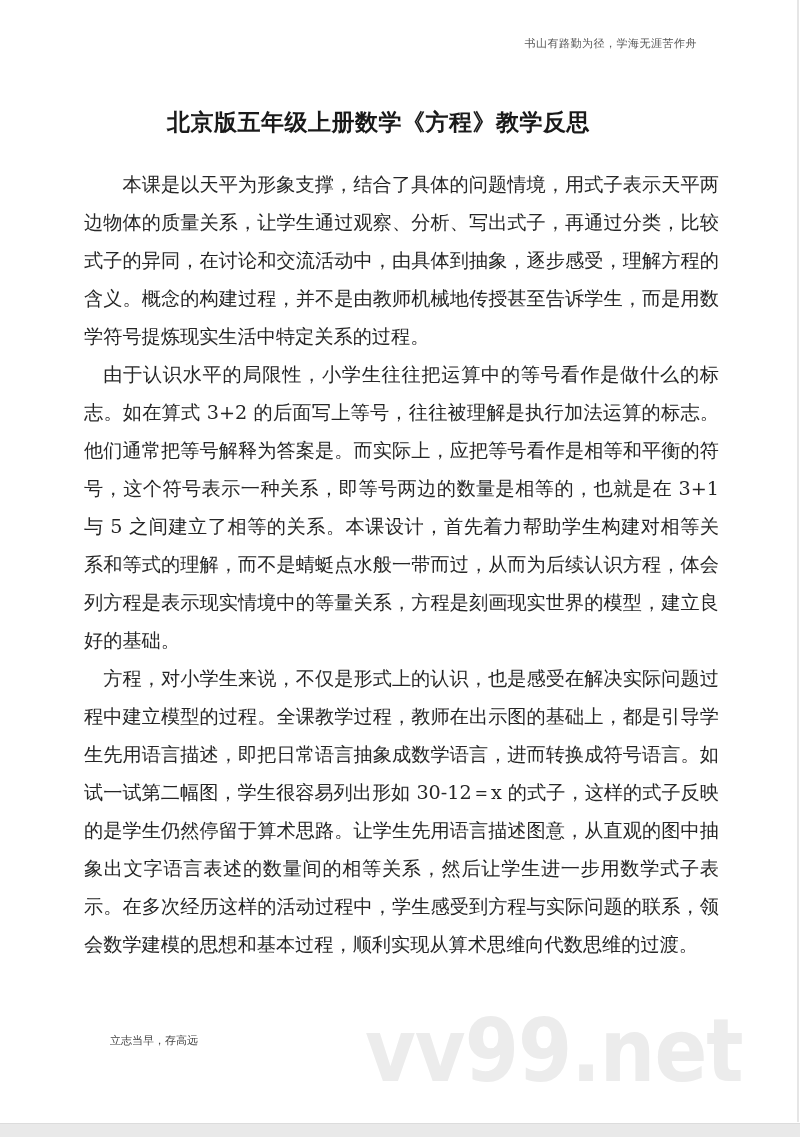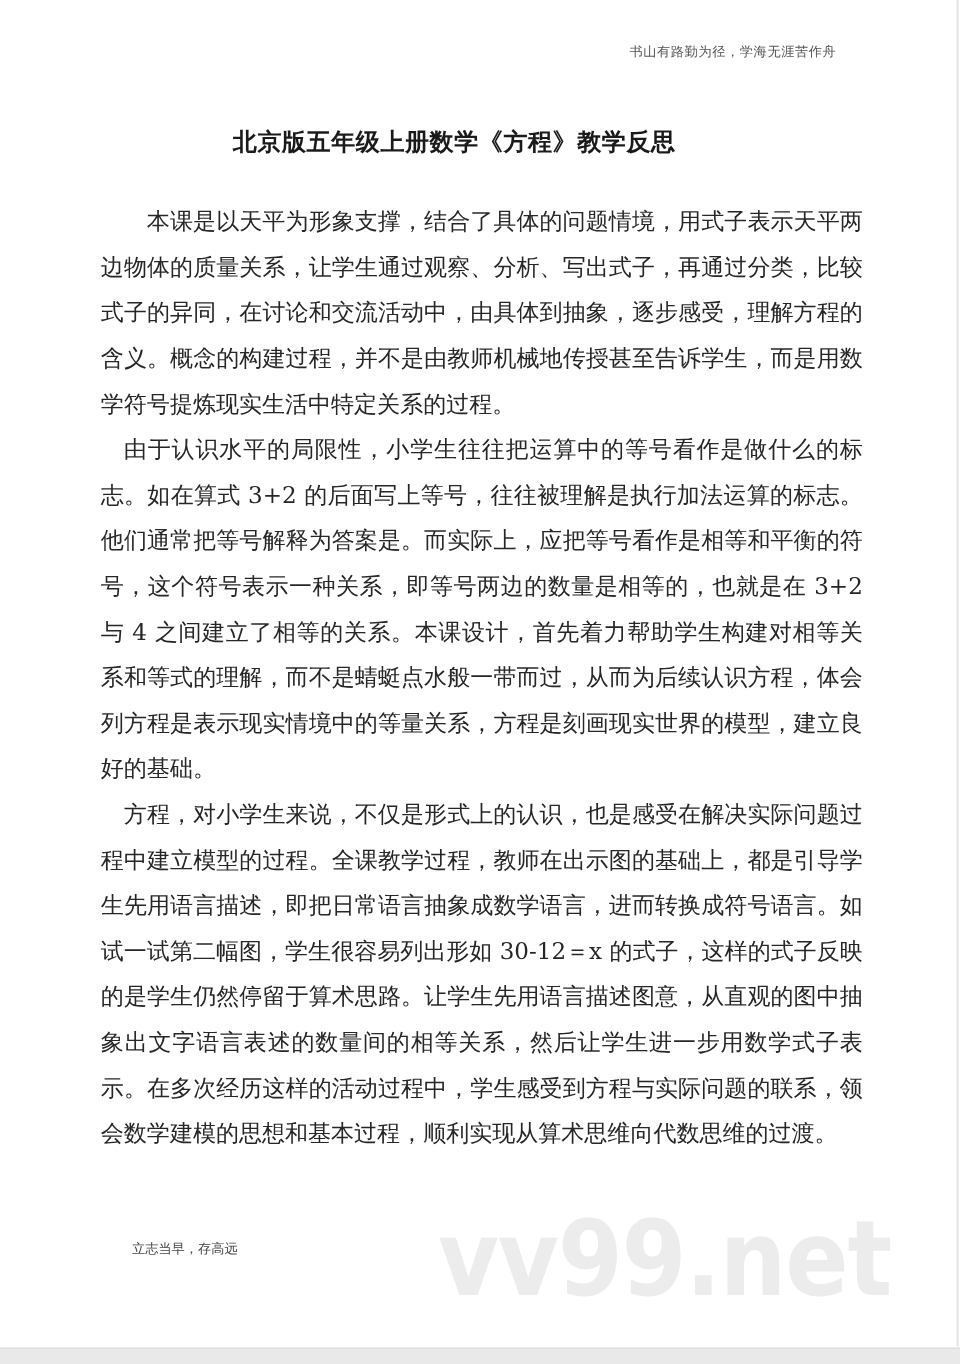--- a/index.html
+++ b/index.html
@@ -43,21 +43,21 @@
     font-family: Liberation Mono, monospace;
   }
   .title {
     position: absolute;
     top: 92px;
     left: 0;
     width: 757px;
     text-align: center;
     font-family: "DejaVu Sans", "Liberation Sans", sans-serif;
     font-weight: bold;
-    font-size: 20px;
+    font-size: 23px;
     color: #1a1a1a;
     letter-spacing: 0.5px;
   }
   .body-text {
     position: absolute;
     top: 166px;
     left: 84px;
     width: 635px;
     font-size: 19.2px;
     line-height: 38px;
@@ -93,21 +93,21 @@
 </head>
 <body>
 
 <div class="page">
   <div class="header-motto">书山有路勤为径，学海无涯苦作舟</div>
 
   <h1 class="title">北京版五年级上册数学《方程》教学反思</h1>
 
   <div class="body-text">
     <p class="p1">本课是以天平为形象支撑，结合了具体的问题情境，用式子表示天平两边物体的质量关系，让学生通过观察、分析、写出式子，再通过分类，比较式子的异同，在讨论和交流活动中，由具体到抽象，逐步感受，理解方程的含义。概念的构建过程，并不是由教师机械地传授甚至告诉学生，而是用数学符号提炼现实生活中特定关系的过程。</p>
-    <p class="p2">由于认识水平的局限性，小学生往往把运算中的等号看作是做什么的标志。如在算式 3+2 的后面写上等号，往往被理解是执行加法运算的标志。他们通常把等号解释为答案是。而实际上，应把等号看作是相等和平衡的符号，这个符号表示一种关系，即等号两边的数量是相等的，也就是在 3+2 与 4 之间建立了相等的关系。本课设计，首先着力帮助学生构建对相等关系和等式的理解，而不是蜻蜓点水般一带而过，从而为后续认识方程，体会列方程是表示现实情境中的等量关系，方程是刻画现实世界的模型，建立良好的基础。</p>
+    <p class="p2">由于认识水平的局限性，小学生往往把运算中的等号看作是做什么的标志。如在算式 3+2 的后面写上等号，往往被理解是执行加法运算的标志。他们通常把等号解释为答案是。而实际上，应把等号看作是相等和平衡的符号，这个符号表示一种关系，即等号两边的数量是相等的，也就是在 3+1 与 5 之间建立了相等的关系。本课设计，首先着力帮助学生构建对相等关系和等式的理解，而不是蜻蜓点水般一带而过，从而为后续认识方程，体会列方程是表示现实情境中的等量关系，方程是刻画现实世界的模型，建立良好的基础。</p>
     <p class="p3">方程，对小学生来说，不仅是形式上的认识，也是感受在解决实际问题过程中建立模型的过程。全课教学过程，教师在出示图的基础上，都是引导学生先用语言描述，即把日常语言抽象成数学语言，进而转换成符号语言。如试一试第二幅图，学生很容易列出形如 30-12＝x 的式子，这样的式子反映的是学生仍然停留于算术思路。让学生先用语言描述图意，从直观的图中抽象出文字语言表述的数量间的相等关系，然后让学生进一步用数学式子表示。在多次经历这样的活动过程中，学生感受到方程与实际问题的联系，领会数学建模的思想和基本过程，顺利实现从算术思维向代数思维的过渡。</p>
   </div>
 
   <div class="footer-motto">立志当早，存高远</div>
 
   <div class="watermark">vv99.net</div>
 </div>
 
 <div class="bottom-strip"></div>
 

